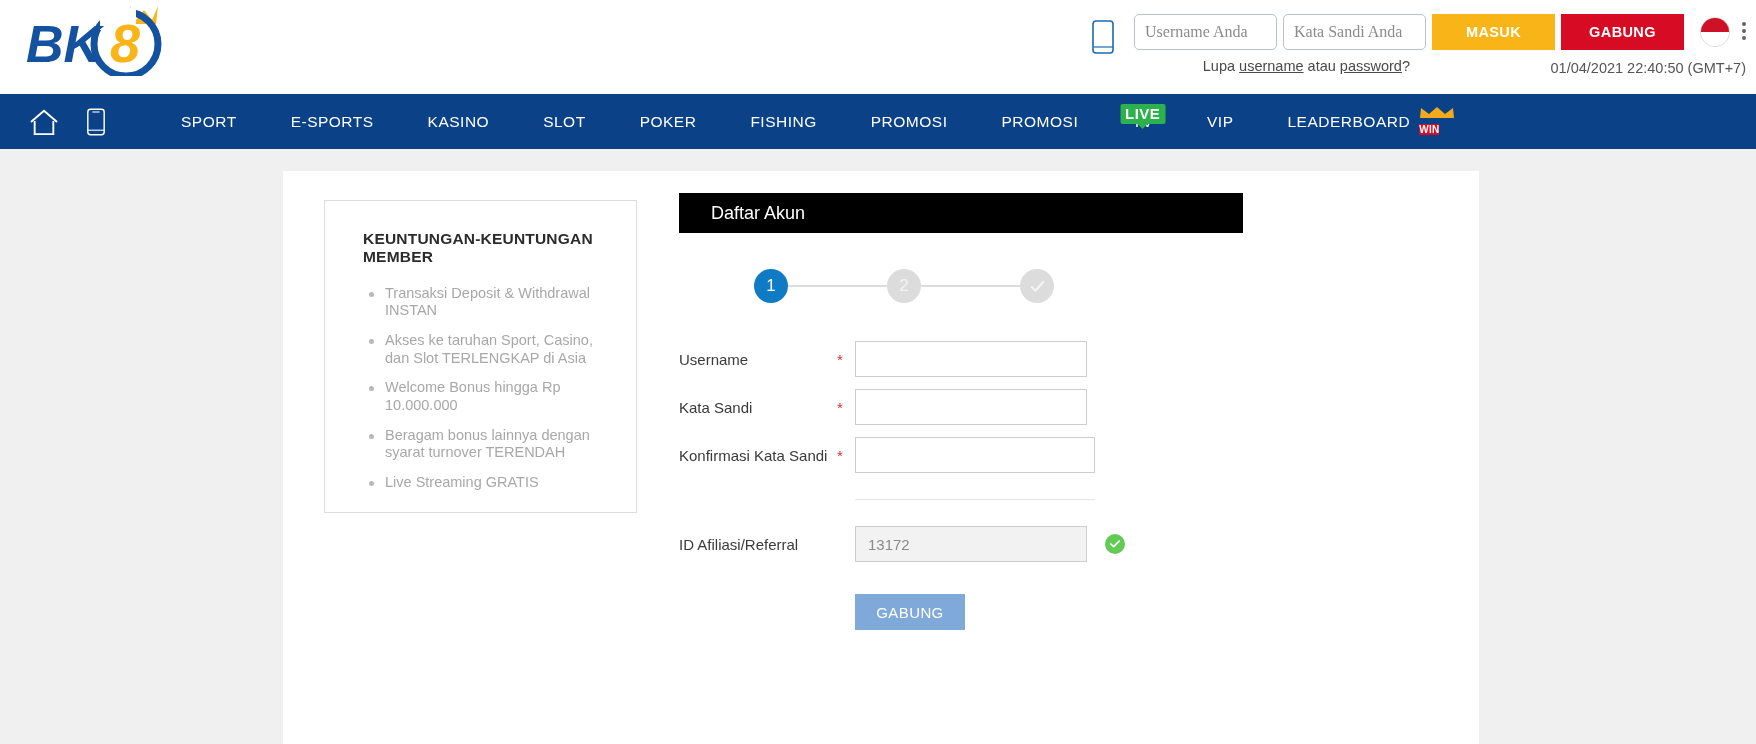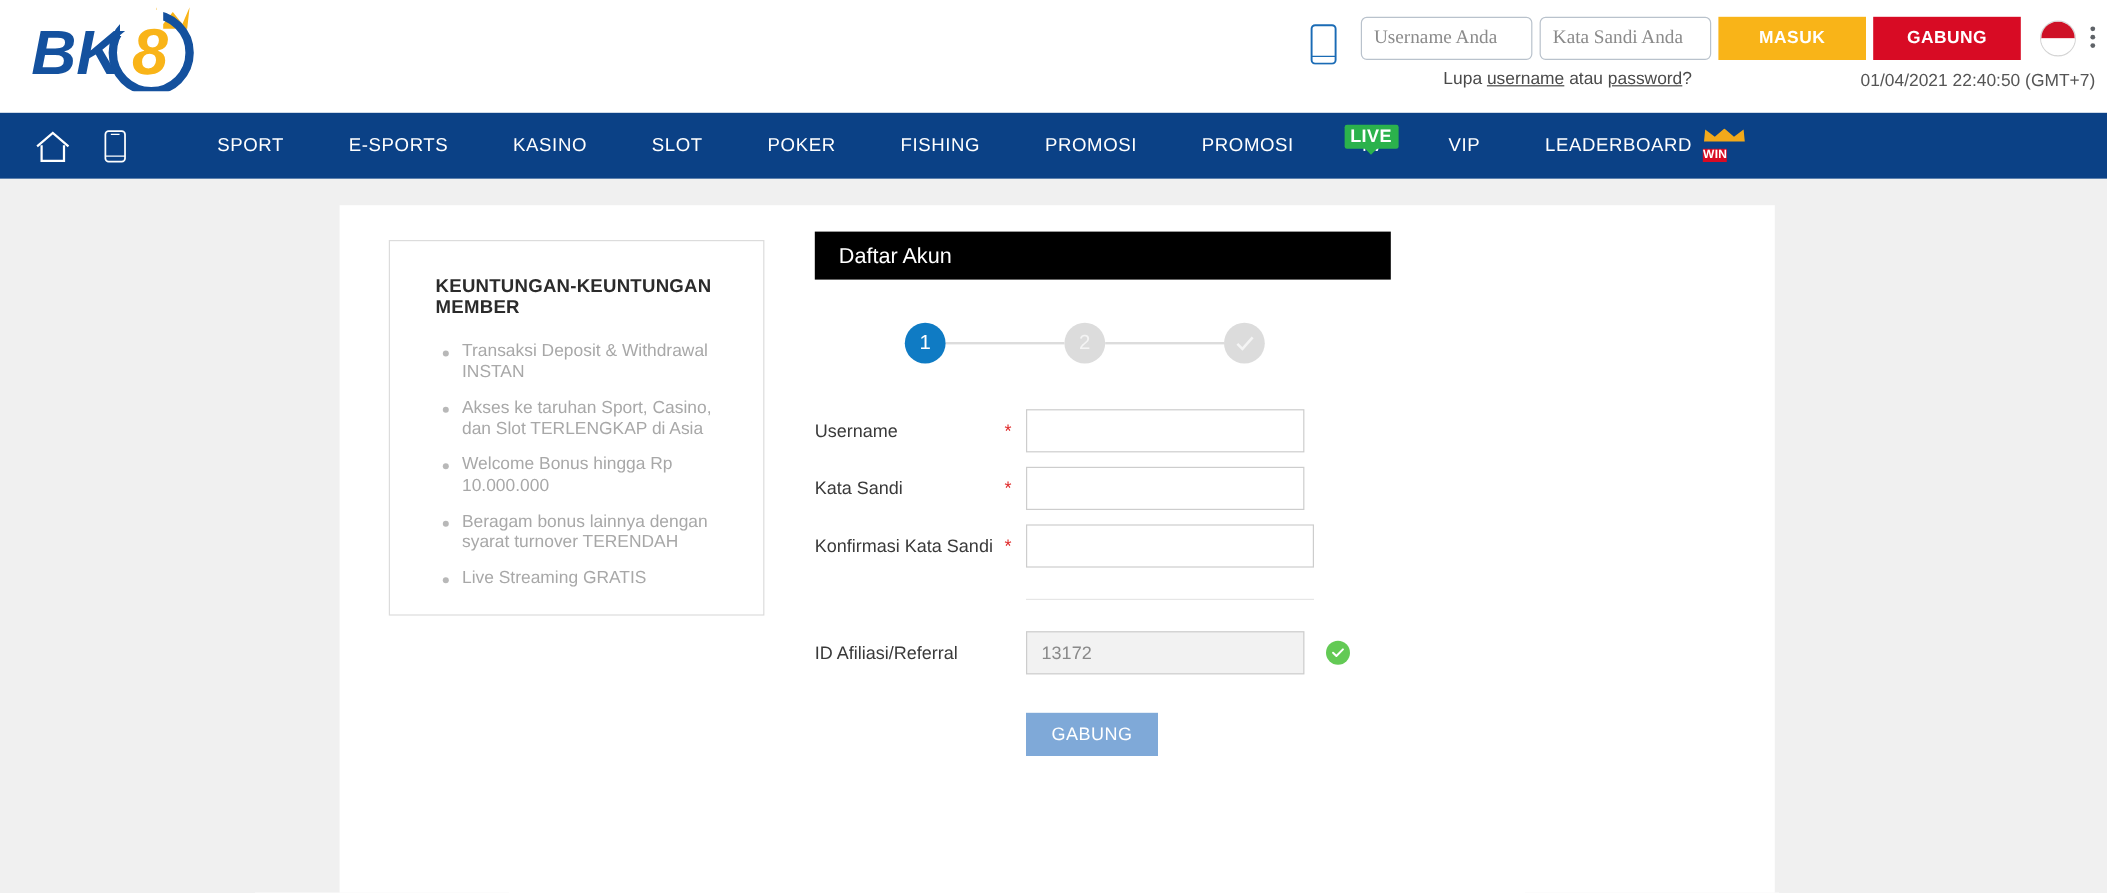--- a/index.html
+++ b/index.html
@@ -237,28 +237,28 @@
     background: #b8b8b8;
   }
 
   
   .form-col {
     position: absolute;
     left: 396px; top: 22px;
     width: 520px;
   }
   .form-header {
-    width: 480px;
+    width: 564px;
     height: 40px;
     background: #000000;
     color: #ffffff;
     font-size: 18px;
     display: flex;
     align-items: center;
-    padding-left: 20px;
+    padding-left: 32px;
   }
   .stepper {
     position: relative;
     width: 300px;
     margin: 36px 0 0 75px;
     display: flex;
     align-items: center;
   }
   .step {
     width: 34px; height: 34px;

